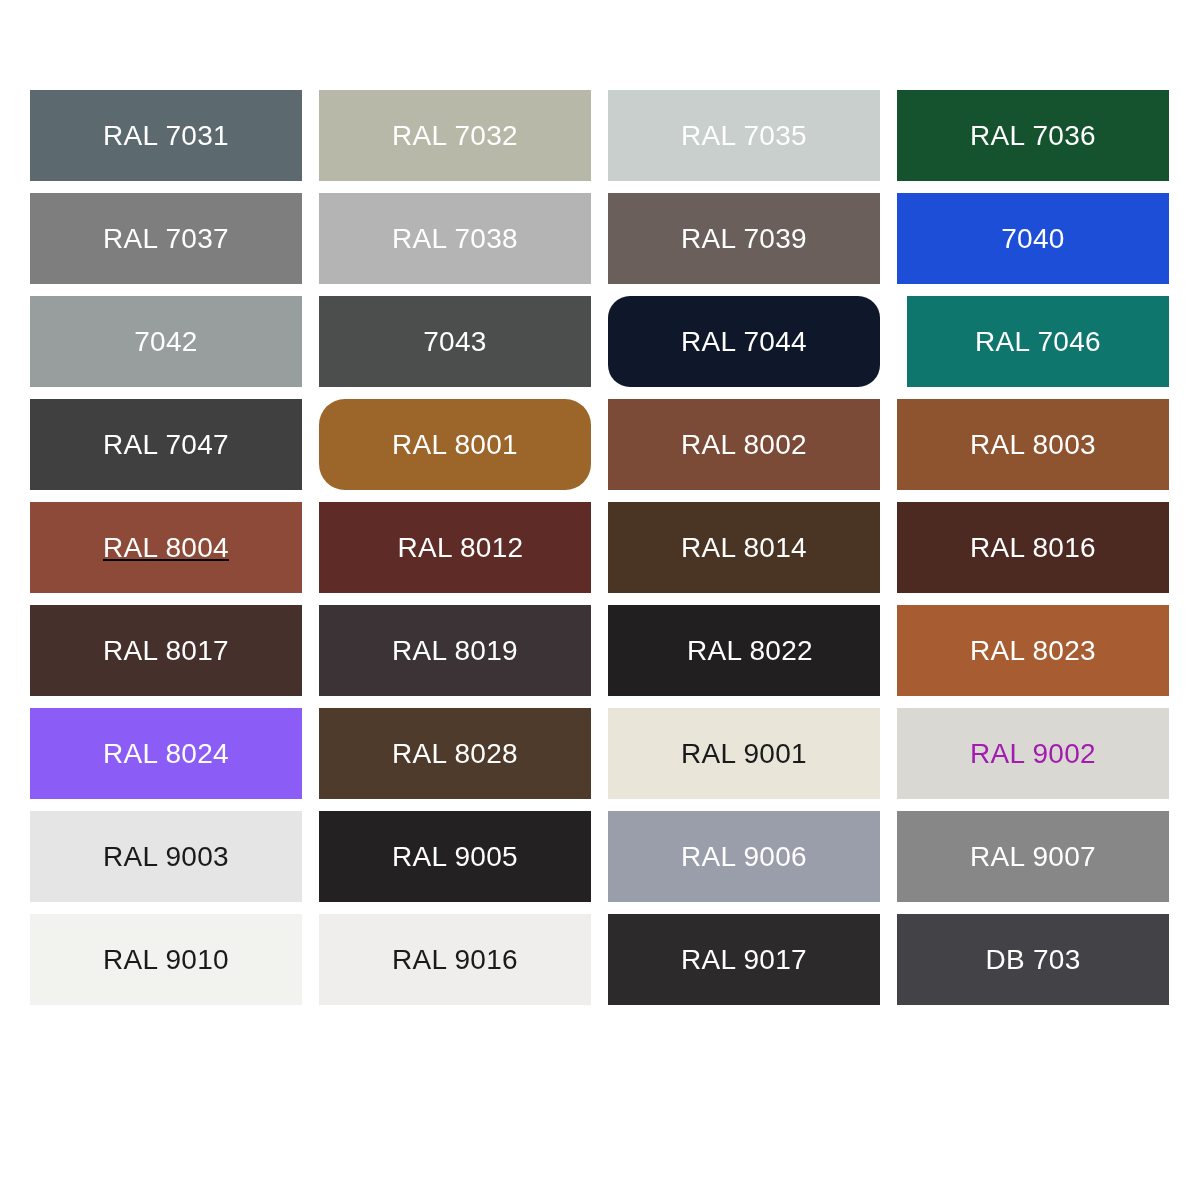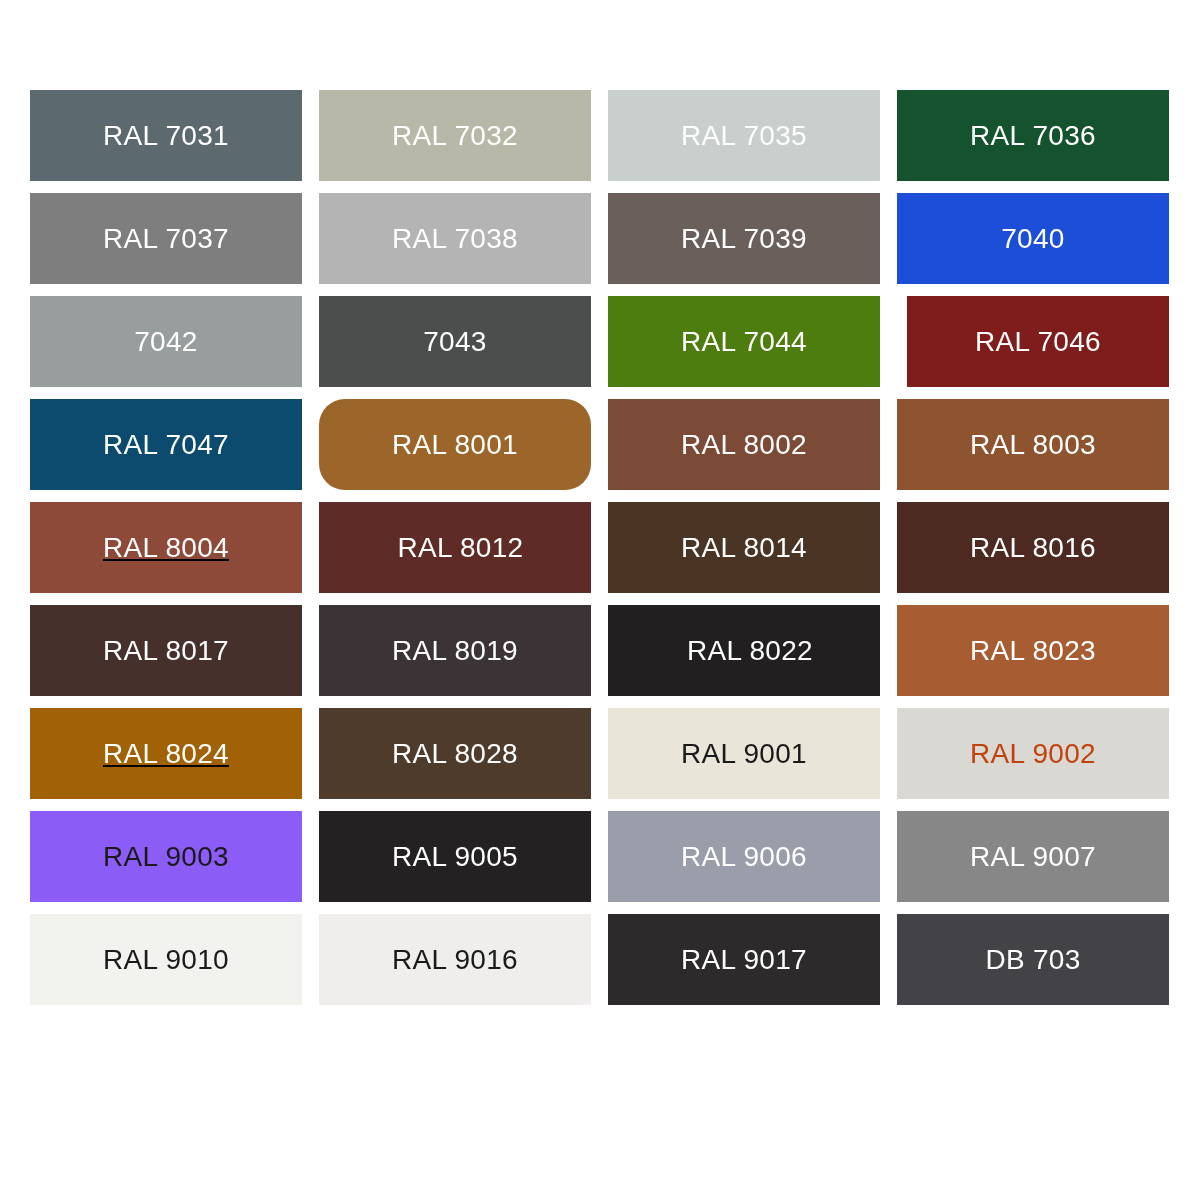--- a/index.html
+++ b/index.html
@@ -82,27 +82,27 @@
       </div>
       <div class="swatch" style="background-color: #1d4ed8; justify-content: center;">
         <span class="swatch-label light-text" style="color: rgb(255, 255, 255);">7040</span>
       </div>
       <div class="swatch" style="background-color: rgb(152, 157, 157);">
         <span class="swatch-label light-text" style="color: rgb(255, 255, 255);">7042</span>
       </div>
       <div class="swatch" style="background-color: rgb(75, 78, 77);">
         <span class="swatch-label light-text" style="color: rgb(255, 255, 255);">7043</span>
       </div>
-      <div class="swatch" style="background-color: #4d7c0f;">
+      <div class="swatch" style="background-color: #0f172a; border-radius: 22px;">
         <span class="swatch-label light-text" style="color: rgb(255, 255, 255);">RAL 7044</span>
       </div>
-      <div class="swatch" style="background-color: #7f1d1d; margin-left: 10px;">
+      <div class="swatch" style="background-color: #0f766e; margin-left: 10px;">
         <span class="swatch-label light-text" style="color: rgb(255, 255, 255);">RAL 7046</span>
       </div>
-      <div class="swatch" style="background-color: #0c4a6e;">
+      <div class="swatch" style="background-color: #404040;">
         <span class="swatch-label light-text" style="color: rgb(255, 255, 255);">RAL 7047</span>
       </div>
       <div class="swatch" style="background-color: rgb(156, 101, 41); border-radius: 26px;">
         <span class="swatch-label light-text" style="color: rgb(255, 255, 255);">RAL 8001</span>
       </div>
       <div class="swatch" style="background-color: rgb(124, 75, 56);">
         <span class="swatch-label light-text" style="color: rgb(255, 255, 255);">RAL 8002</span>
       </div>
       <div class="swatch" style="background-color: rgb(142, 84, 47);">
         <span class="swatch-label light-text" style="color: rgb(255, 255, 255);">RAL 8003</span>
@@ -124,33 +124,33 @@
       </div>
       <div class="swatch" style="background-color: rgb(59, 51, 53);">
         <span class="swatch-label light-text" style="color: rgb(255, 255, 255);">RAL 8019</span>
       </div>
       <div class="swatch" style="background-color: rgb(33, 31, 31);">
         <span class="swatch-label light-text" style="color: rgb(255, 255, 255); margin-left: 12px;">RAL 8022</span>
       </div>
       <div class="swatch" style="background-color: rgb(168, 92, 50);">
         <span class="swatch-label light-text" style="color: rgb(255, 255, 255);">RAL 8023</span>
       </div>
-      <div class="swatch" style="background-color: #a16207; text-decoration: underline;">
+      <div class="swatch" style="background-color: #8b5cf6;">
         <span class="swatch-label light-text" style="color: rgb(255, 255, 255);">RAL 8024</span>
       </div>
       <div class="swatch" style="background-color: rgb(78, 59, 43);">
         <span class="swatch-label light-text" style="color: rgb(255, 255, 255);">RAL 8028</span>
       </div>
       <div class="swatch" style="background-color: rgb(233, 229, 217);">
         <span class="swatch-label dark-text" style="color: rgb(26, 26, 26);">RAL 9001</span>
       </div>
       <div class="swatch" style="background-color: rgb(217, 216, 210);">
-        <span class="swatch-label light-text" style="color: #c2410c;">RAL 9002</span>
+        <span class="swatch-label light-text" style="color: #a21caf;">RAL 9002</span>
       </div>
-      <div class="swatch" style="background-color: #8b5cf6;">
+      <div class="swatch" style="background-color: #e5e5e5;">
         <span class="swatch-label dark-text" style="color: rgb(26, 26, 26);">RAL 9003</span>
       </div>
       <div class="swatch" style="background-color: rgb(35, 33, 34);">
         <span class="swatch-label light-text" style="color: rgb(255, 255, 255);">RAL 9005</span>
       </div>
       <div class="swatch" style="background-color: rgb(154, 157, 170);">
         <span class="swatch-label light-text" style="color: rgb(255, 255, 255);">RAL 9006</span>
       </div>
       <div class="swatch" style="background-color: rgb(135, 135, 135);">
         <span class="swatch-label light-text" style="color: rgb(255, 255, 255);">RAL 9007</span>

